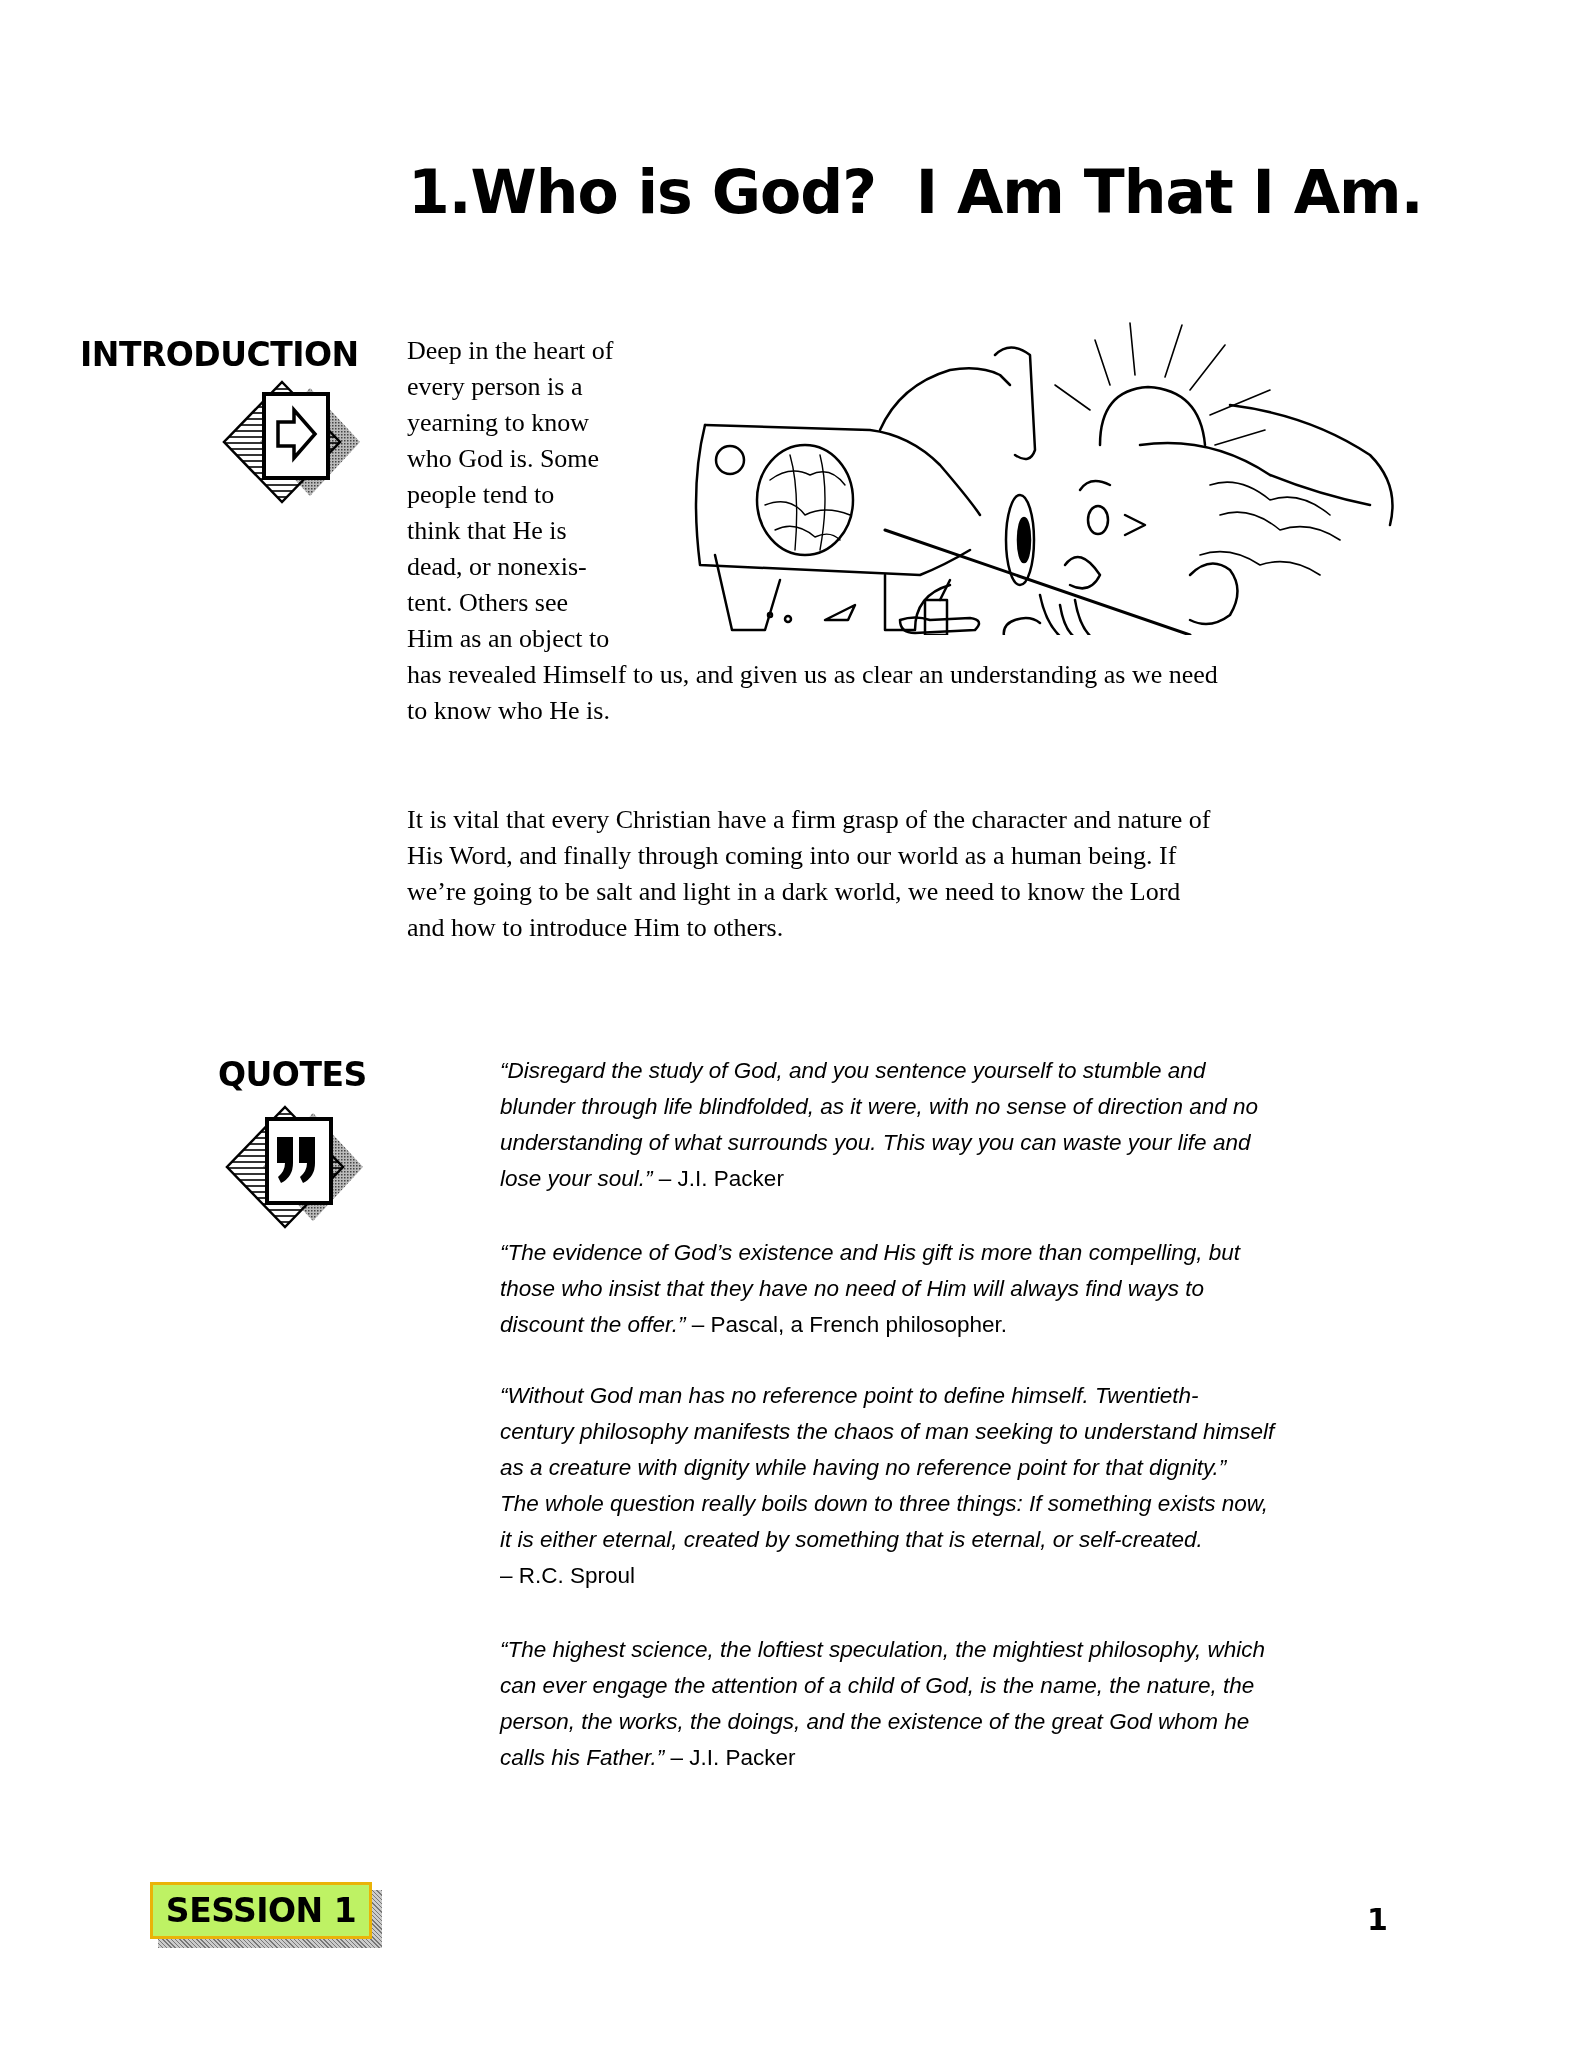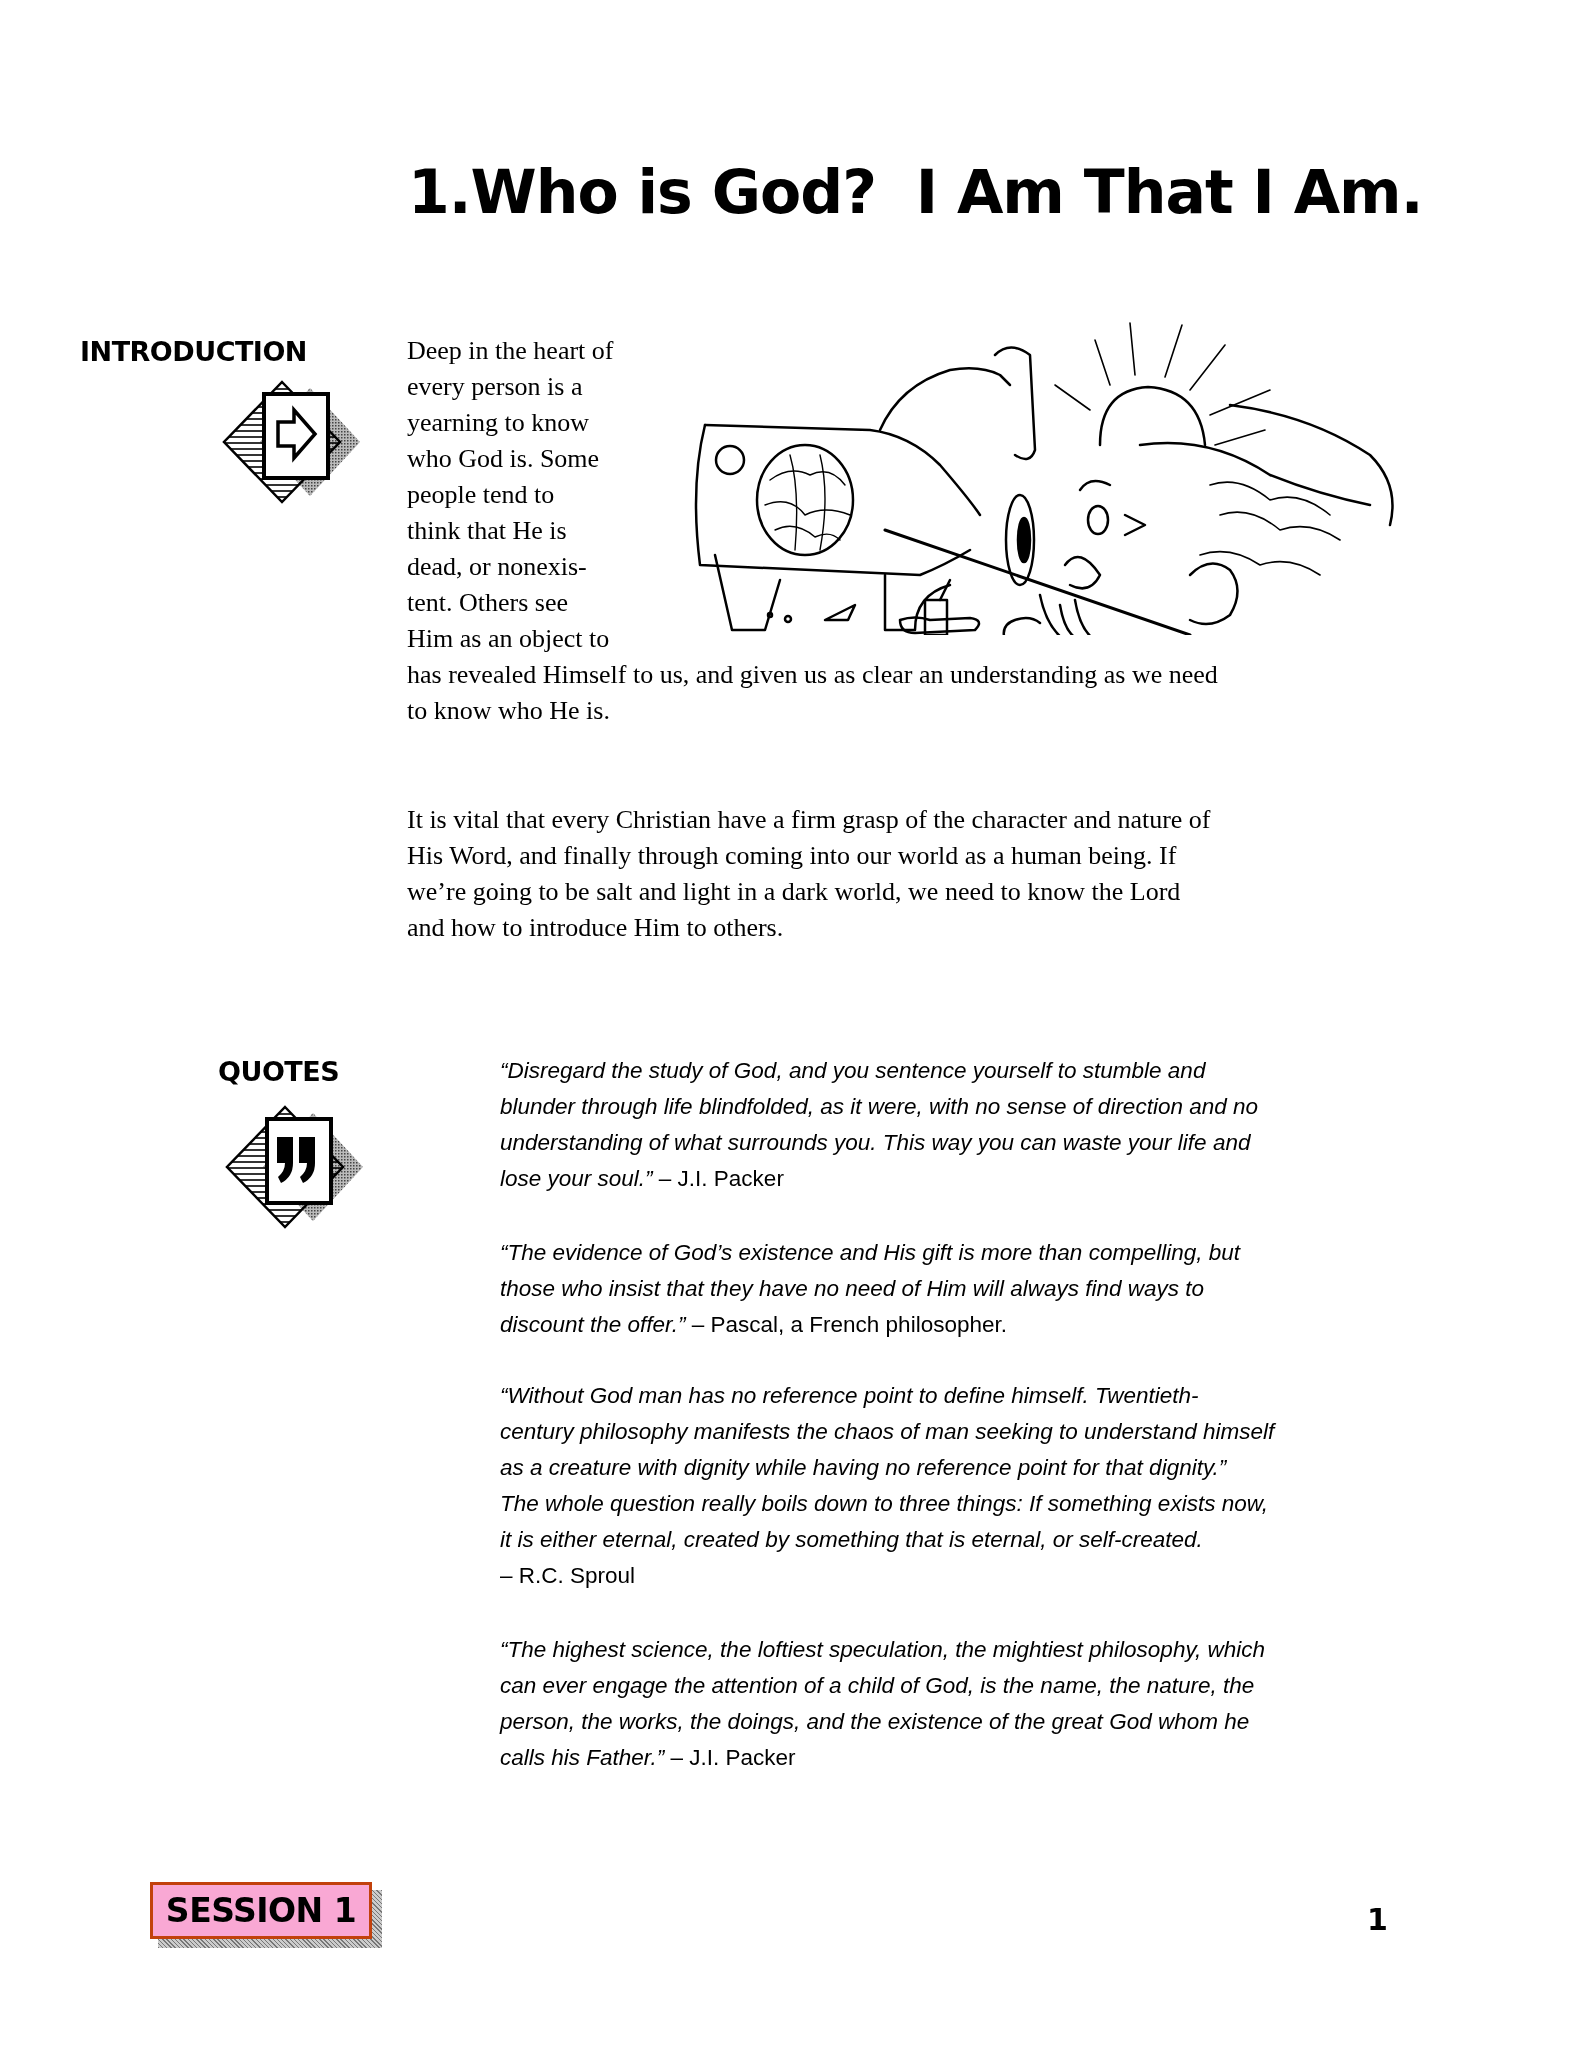--- a/index.html
+++ b/index.html
@@ -6,21 +6,21 @@
   body { width: 1583px; height: 2048px; position: relative; overflow: hidden; color: #000; }
   .page { position: absolute; left: 0; top: 0; width: 1583px; height: 2048px; }
 
   .title {
     position: absolute; left: 408px; top: 162px;
     font-family: "DejaVu Sans", sans-serif; font-weight: bold;
     font-size: 60px; letter-spacing: -1px; white-space: pre; line-height: 1;
   }
   .section-heading {
     position: absolute; font-family: "DejaVu Sans", sans-serif; font-weight: bold;
-    font-size: 27px; letter-spacing: -0.5px; line-height: 1;
+    font-size: 33px; letter-spacing: -0.5px; line-height: 1;
   }
   .intro-heading { left: 80px; top: 338px; }
   .quotes-heading { left: 218px; top: 1058px; }
 
   .icon { position: absolute; }
   .intro-icon { left: 212px; top: 380px; width: 160px; height: 140px; }
   .quotes-icon { left: 215px; top: 1105px; width: 160px; height: 140px; }
 
   .intro-text {
     position: absolute; font-family: "Liberation Serif", serif; font-size: 26px; line-height: 36px;
@@ -40,21 +40,21 @@
   .quote div { white-space: nowrap; }
   .quote .q { font-style: italic; }
   .quote .attr { font-style: normal; }
   .quote1 { top: 1053px; }
   .quote2 { top: 1235px; }
   .quote3 { top: 1378px; }
   .quote4 { top: 1632px; }
 
   .session-badge {
     position: absolute; left: 150px; top: 1882px; width: 222px; height: 57px;
-    border: 3px solid #c2410c; background: #f9a8d4; box-sizing: border-box;
+    border: 3px solid #eab308; background: #bef264; box-sizing: border-box;
     font-family: "DejaVu Sans", sans-serif; font-weight: bold; font-size: 33px;
     display: flex; align-items: center; justify-content: center; letter-spacing: -0.5px;
     z-index: 2;
   }
   .session-shadow {
     position: absolute; left: 158px; top: 1890px; width: 224px; height: 58px;
     background: repeating-linear-gradient(45deg, #777 0 1px, #ccc 1px 3px);
     z-index: 1;
   }
   .page-number {

